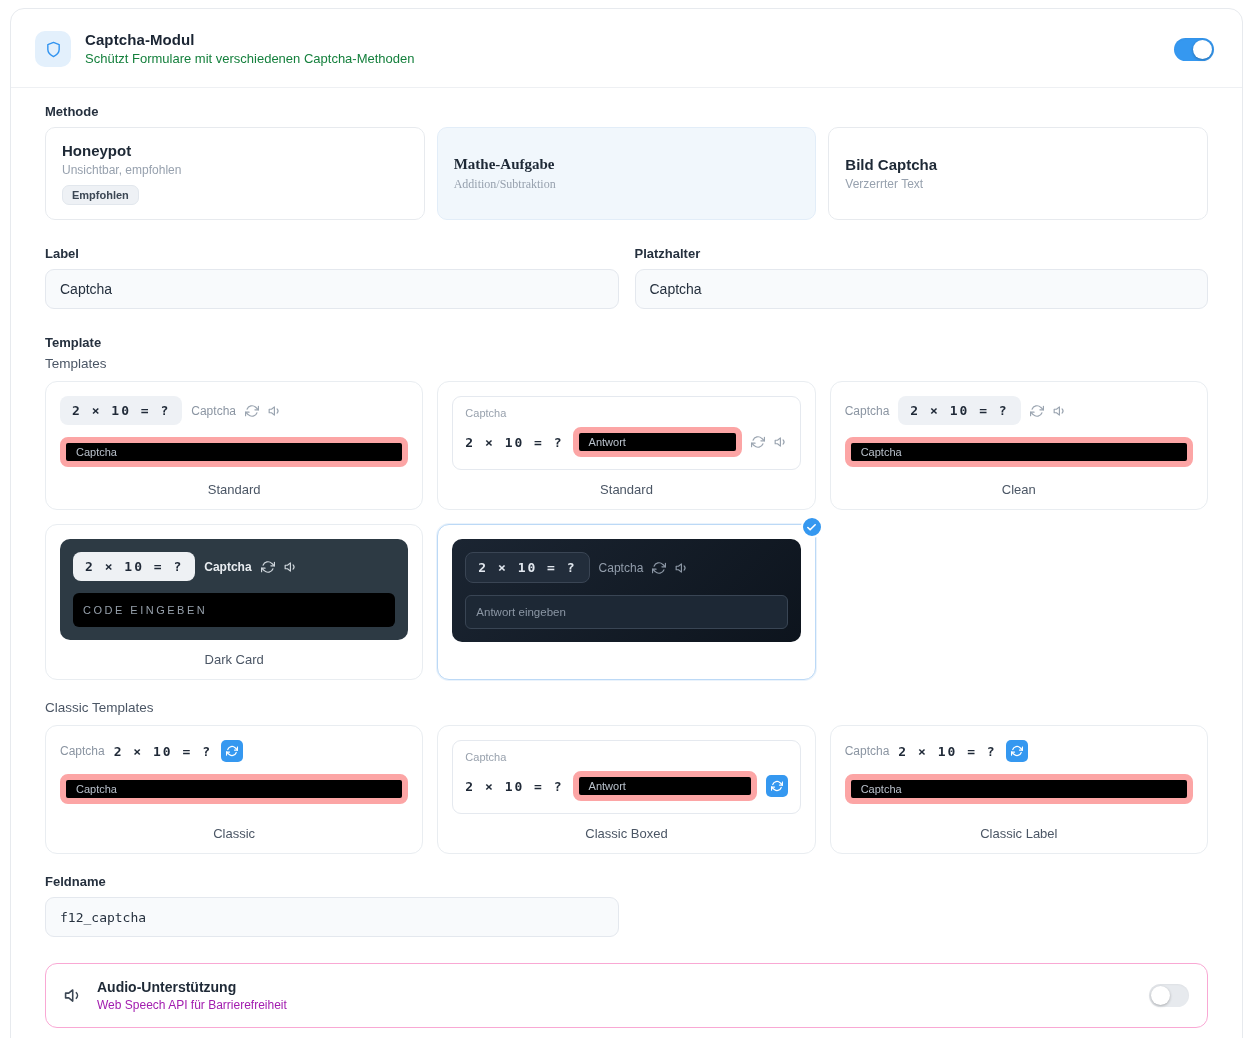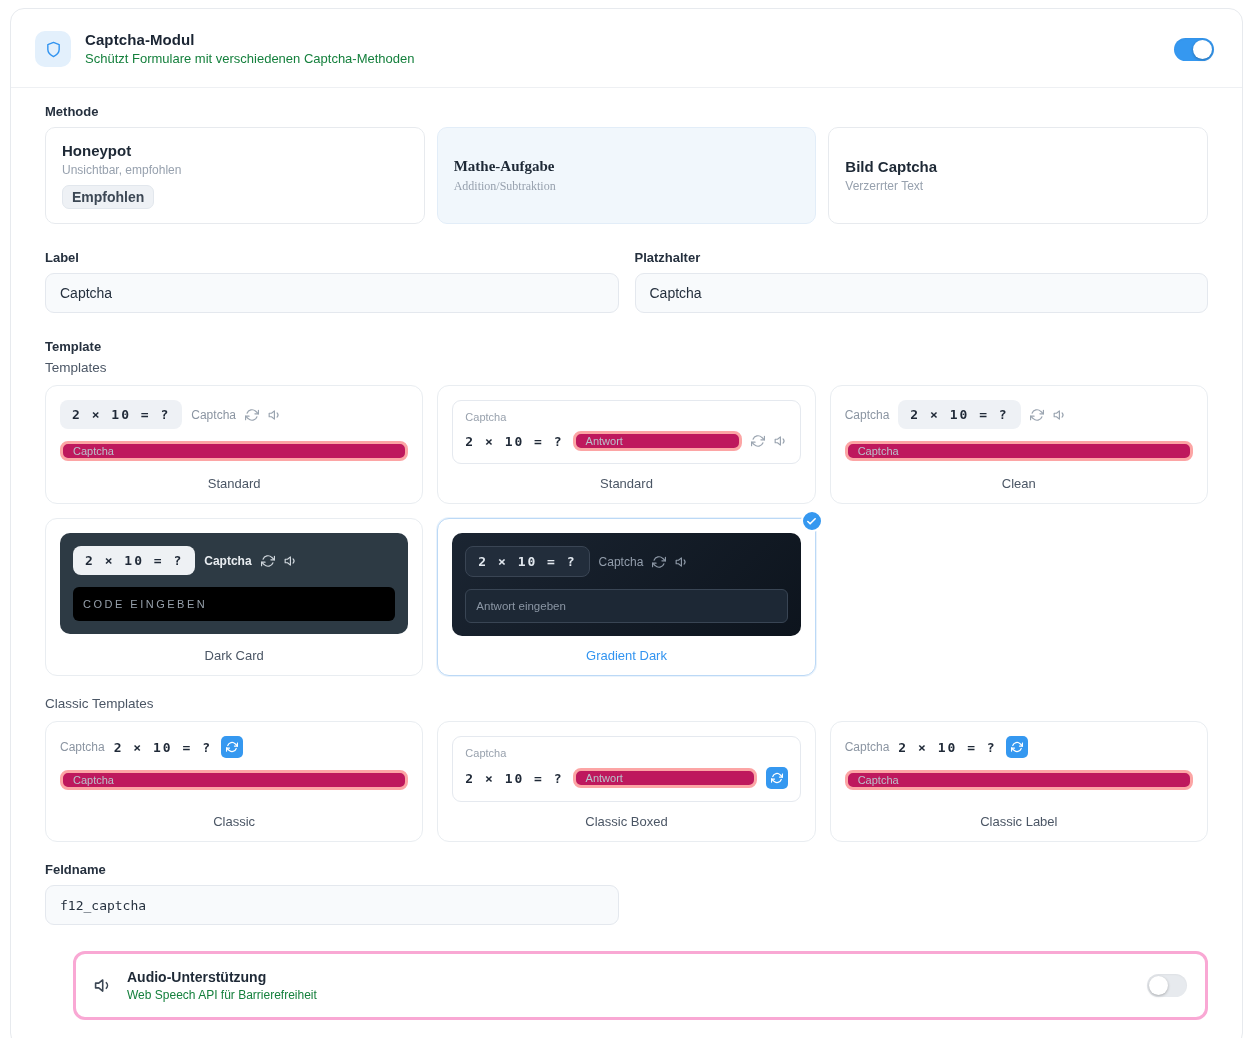--- a/index.html
+++ b/index.html
@@ -29,21 +29,21 @@
   .body { padding: 16px 34px 26px 34px; }
   .field-label { font-size: 13px; font-weight: 700; color: #25303e; margin: 0 0 8px 0; }
   .sub-label { font-size: 13.5px; color: #4b5665; margin: 0 0 10px 0; }
 
   
   .method-grid { display: grid; grid-template-columns: repeat(3, 1fr); gap: 12px; margin-bottom: 26px; }
   .method-card { background: #fff; border: 1px solid #e7eaee; border-radius: 10px; padding: 14px 16px; min-height: 88px; display: flex; flex-direction: column; justify-content: center; cursor: pointer; }
   .method-card.selected { background: #f1f7fc; border-color: #e2edf8; font-family: Liberation Serif, serif; }
   .m-title { font-size: 15px; font-weight: 700; color: #1e2936; }
   .m-sub { font-size: 12px; color: #97a1ae; margin-top: 4px; }
-  .badge { display: inline-block; font-size: 14px; font-weight: 700; color: #3c4754; background: #eef1f5; border: 1px solid #e2e7ed; border-radius: 7px; padding: 3px 9px; margin-top: 8px; width: fit-content; }
+  .badge { display: inline-block; font-size: 11px; font-weight: 700; color: #3c4754; background: #eef1f5; border: 1px solid #e2e7ed; border-radius: 7px; padding: 3px 9px; margin-top: 8px; width: fit-content; }
 
   
   .two-col { display: grid; grid-template-columns: 1fr 1fr; gap: 16px; margin-bottom: 26px; }
   .txt-input { width: 100%; height: 40px; background: #f8fafc; border: 1px solid #e4e8ee; border-radius: 9px; padding: 0 14px; font-size: 14px; color: #25303e; font-family: "Liberation Sans", sans-serif; outline: none; }
   .txt-input.mono { font-family: "DejaVu Sans Mono", monospace; font-size: 13px; }
   .half .txt-input { margin-top: 0; }
 
   
   .tpl-grid { display: grid; grid-template-columns: repeat(3, 1fr); gap: 14px; margin-bottom: 20px; align-items: stretch; }
   .tpl-card { background: #fff; border: 1px solid #e9edf1; border-radius: 12px; padding: 14px 14px 12px 14px; display: flex; flex-direction: column; cursor: pointer; position: relative; }
@@ -51,21 +51,21 @@
   .tpl-name { font-size: 13px; color: #4b5665; text-align: center; margin-top: auto; padding-top: 12px; }
   .tpl-name.blue { color: #3294f0; }
 
   .prev-row { display: flex; align-items: center; gap: 9px; }
   .mono-q { font-family: "DejaVu Sans Mono", monospace; font-weight: 700; font-size: 13px; color: #1f2937; letter-spacing: 2px; white-space: nowrap; }
   .q-chip { background: #eef1f5; border-radius: 8px; padding: 7px 12px; }
   .cap-label { font-size: 12px; color: #8b95a2; }
   .icon-sm { width: 14px; height: 14px; color: #9aa4b0; flex: 0 0 auto; display: inline-flex; }
   .icon-sm svg { width: 14px; height: 14px; }
 
-  .mini-input { border: 3px solid #fca5a5; border-radius: 8px; height: 20px; display: flex; align-items: center; padding: 0 10px; background: #be185d; margin-top: 12px; }
+  .mini-input { border: 6px solid #fca5a5; border-radius: 8px; height: 30px; display: flex; align-items: center; padding: 0 10px; background: #000000; margin-top: 12px; }
   .mini-input .ph { font-size: 11px; color: #b9c1cb; }
   .mini-input.grow { flex: 1 1 auto; margin-top: 0; }
 
   .boxed { border: 1px solid #e5e9ef; border-radius: 9px; padding: 10px 12px 12px 12px; }
   .tiny-label { font-size: 11px; color: #98a1ad; margin-bottom: 8px; }
 
   
   .dark-panel { background: #2d3a44; border-radius: 10px; padding: 13px; }
   .dark-panel .q-chip { background: #eef1f4; }
   .dark-panel .cap-label { color: #e8ecf0; font-weight: 600; }
@@ -83,25 +83,25 @@
   .grad-panel .mini-input .ph { color: #8b96a4; font-size: 11.5px; }
 
   .check-badge { position: absolute; top: -9px; right: -8px; width: 22px; height: 22px; border-radius: 50%; background: #3598f0; border: 2px solid #fff; display: flex; align-items: center; justify-content: center; color: #fff; z-index: 2; }
   .check-badge svg { width: 11px; height: 11px; }
 
   
   .blue-btn { width: 22px; height: 22px; border-radius: 5px; background: #3598f0; color: #fff; display: inline-flex; align-items: center; justify-content: center; flex: 0 0 auto; }
   .blue-btn svg { width: 12px; height: 12px; }
 
   
-  .row-card { border: 3px solid #f9a8d4; border-radius: 12px; padding: 15px 18px; display: flex; align-items: center; margin-top: 18px; margin-left: 28px; }
+  .row-card { border: 1px solid #f9a8d4; border-radius: 12px; padding: 15px 18px; display: flex; align-items: center; margin-top: 18px; }
   .row-card .rc-icon { color: #3c4754; width: 19px; height: 19px; margin-right: 14px; flex: 0 0 auto; }
   .row-card .rc-icon svg { width: 19px; height: 19px; }
   .rc-title { font-size: 14px; font-weight: 700; color: #1e2936; }
-  .rc-sub { font-size: 12px; color: #15803d; margin-top: 3px; }
+  .rc-sub { font-size: 12px; color: #a21caf; margin-top: 3px; }
   .rc-right { margin-left: auto; }
   .feld-wrap { width: calc(50% - 8px); }
 </style>
 </head>
 <body>
 
 <div class="panel">
 
   <div class="hdr">
     <div class="hdr-left">
@@ -276,21 +276,20 @@
                 <svg viewBox="0 0 24 24" fill="none" stroke="currentColor" stroke-width="2" stroke-linecap="round" stroke-linejoin="round">
                   <polygon points="11 5 6 9 2 9 2 15 6 15 11 19 11 5"></polygon>
                   <path d="M15.54 8.46a5 5 0 0 1 0 7.07"></path>
                 </svg>
               </span>
           </div>
           <div class="mini-input">
               <span class="ph">Antwort eingeben</span>
             </div>
         </div>
-        <div class="tpl-name blue">Gradient Dark</div>
       </div>
 
     </div>
 
     <div class="sub-label">Classic Templates</div>
     <div class="tpl-grid">
 
       <div class="tpl-card">
         <div class="prev-row">
           <span class="cap-label">Captcha</span>

